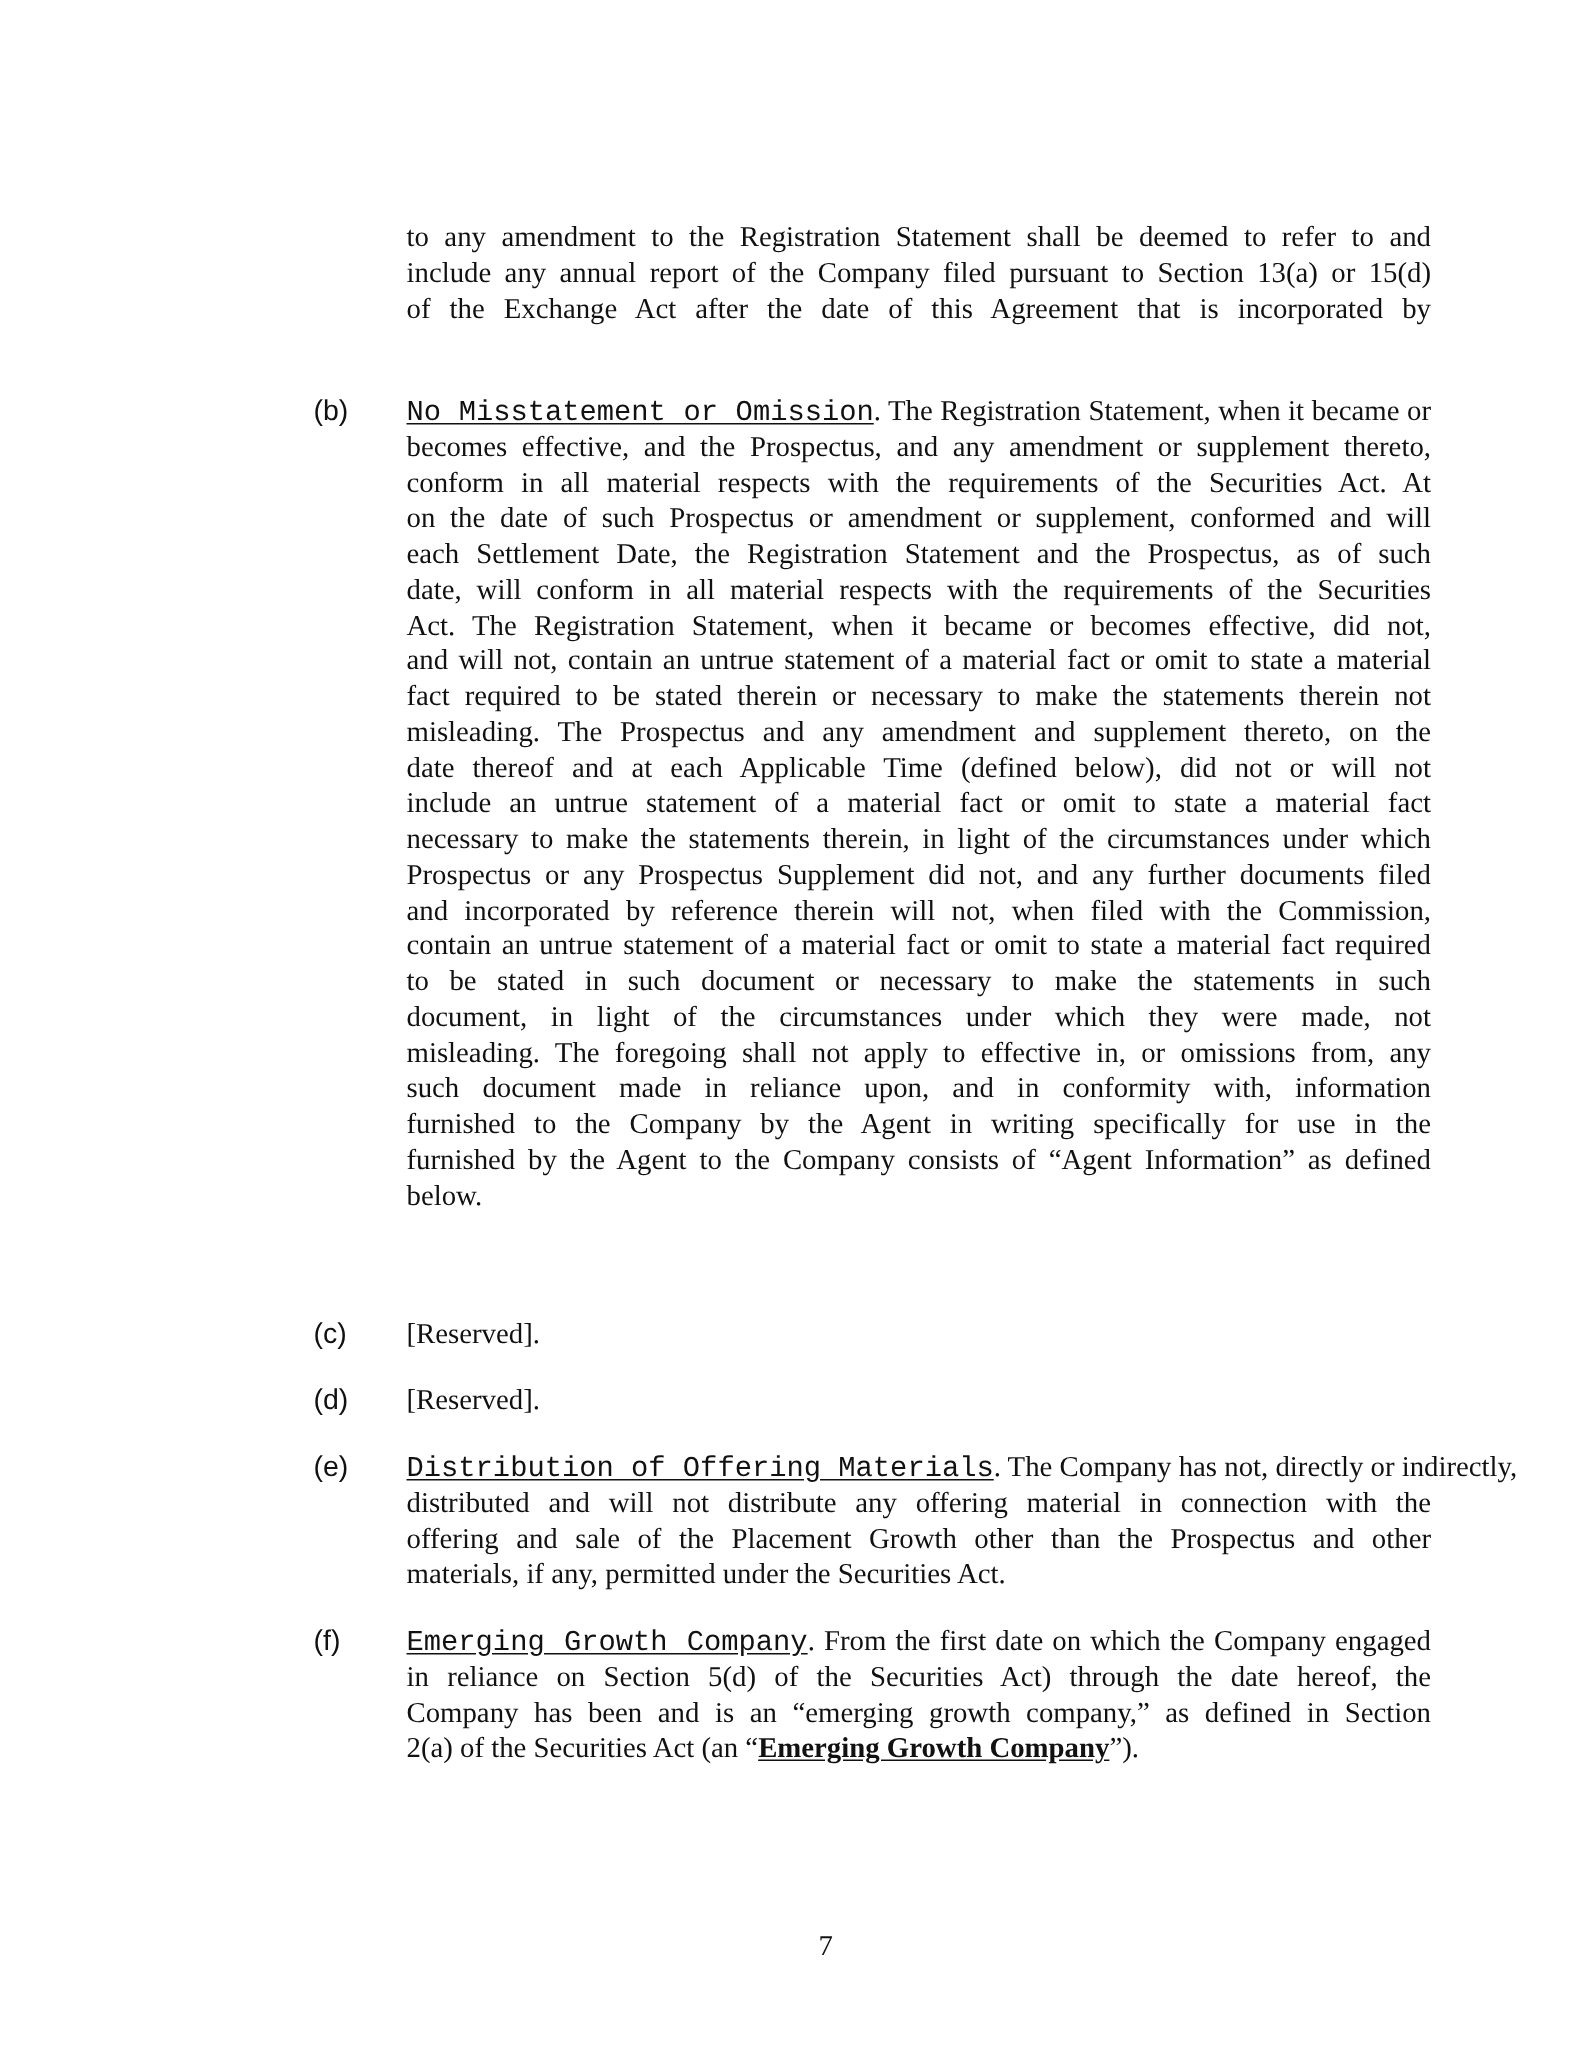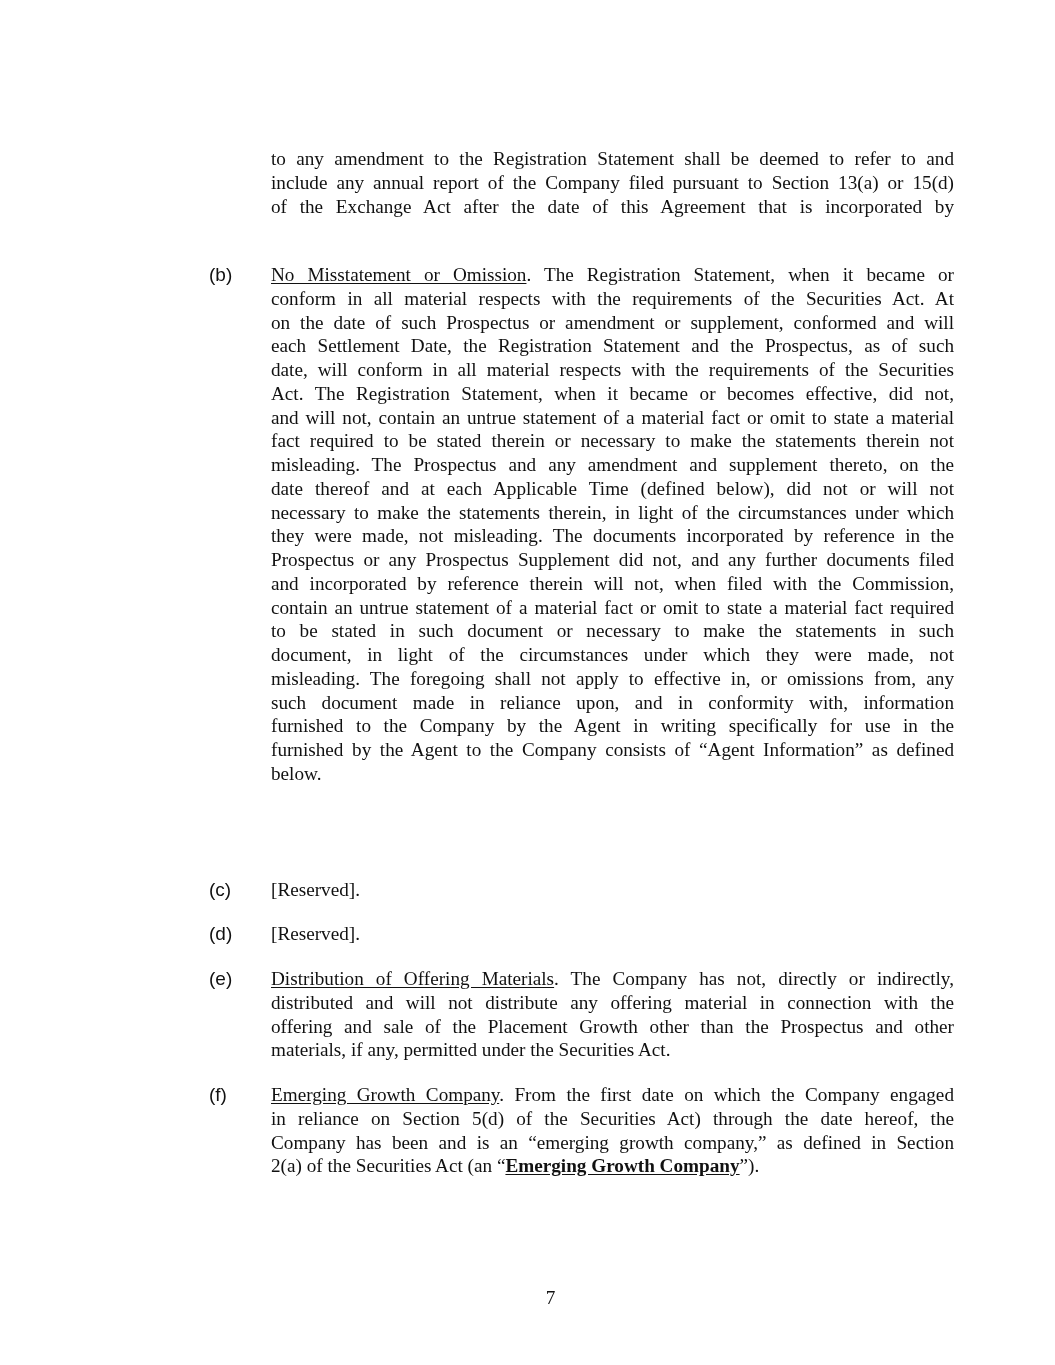--- a/index.html
+++ b/index.html
@@ -5,50 +5,51 @@
   html, body { margin:0; padding:0; background:#ffffff; }
   body { width:1055px; height:1365px; position:relative; overflow:hidden;
          font-family:"Liberation Serif", "DejaVu Serif", serif; color:#111; }
   .page { position:absolute; left:0; top:16px; width:1055px; height:1365px; background:#fff;margin-left:23px; }
   .block { position:absolute; left:248px; width:683px; }
   .line { display:block; height:23.75px; line-height:23.75px; font-size:19.2px;
           text-align:justify; text-align-last:justify; white-space:nowrap; overflow:visible; }
   .line.last { text-align-last:left; }
   .marker { position:absolute; left:186px; font-family:"Liberation Sans", "DejaVu Sans", sans-serif;
             font-size:19px; line-height:23.75px; height:23.75px; }
-  .u { text-decoration:underline; text-underline-offset:2px; }
+  .u { text-decoration:underline; text-underline-offset:2px;font-family:Liberation Mono, monospace; }
   .bu { font-weight:bold; text-decoration:underline; text-underline-offset:2px; }
   .pagenum { position:absolute; top:1270px; left:0; width:1055px; text-align:center;
              font-size:19.2px; line-height:24px; }
 </style>
 </head>
 <body>
 
 <div class="page">
 
   <div class="block" style="top:131px;">
     <span class="line">to any amendment to the Registration Statement shall be deemed to refer to and</span>
     <span class="line">include any annual report of the Company filed pursuant to Section 13(a) or 15(d)</span>
     <span class="line">of the Exchange Act after the date of this Agreement that is incorporated by</span>
   </div>
 
   <div class="marker" style="top:247px;">(b)</div>
   <div class="block" style="top:247px;">
     <span class="line"><span class="u">No Misstatement or Omission</span><span>. The Registration Statement, when it became or</span></span>
+    <span class="line">becomes effective, and the Prospectus, and any amendment or supplement thereto,</span>
     <span class="line">conform in all material respects with the requirements of the Securities Act.  At</span>
     <span class="line">on the date of such Prospectus or amendment or supplement, conformed and will</span>
     <span class="line">each Settlement Date, the Registration Statement and the Prospectus, as of such</span>
     <span class="line">date, will conform in all material respects with the requirements of the Securities</span>
     <span class="line">Act.  The Registration Statement, when it became or becomes effective, did not,</span>
     <span class="line">and will not, contain an untrue statement of a material fact or omit to state a material</span>
     <span class="line">fact required to be stated therein or necessary to make the statements therein not</span>
     <span class="line">misleading.  The Prospectus and any amendment and supplement thereto, on the</span>
     <span class="line">date thereof and at each Applicable Time (defined below), did not or will not</span>
+    <span class="line">include an untrue statement of a material fact or omit to state a material fact</span>
     <span class="line">necessary to make the statements therein, in light of the circumstances under which</span>
-    <span class="line">they were made, not misleading.  The documents incorporated by reference in the</span>
     <span class="line">Prospectus or any Prospectus Supplement did not, and any further documents filed</span>
     <span class="line">and incorporated by reference therein will not, when filed with the Commission,</span>
     <span class="line">contain an untrue statement of a material fact or omit to state a material fact required</span>
     <span class="line">to be stated in such document or necessary to make the statements in such</span>
     <span class="line">document, in light of the circumstances under which they were made, not</span>
     <span class="line">misleading.  The foregoing shall not apply to effective in, or omissions from, any</span>
     <span class="line">such document made in reliance upon, and in conformity with, information</span>
     <span class="line">furnished to the Company by the Agent in writing specifically for use in the</span>
     <span class="line">furnished by the Agent to the Company consists of “Agent Information” as defined</span>
     <span class="line last">below.</span>

